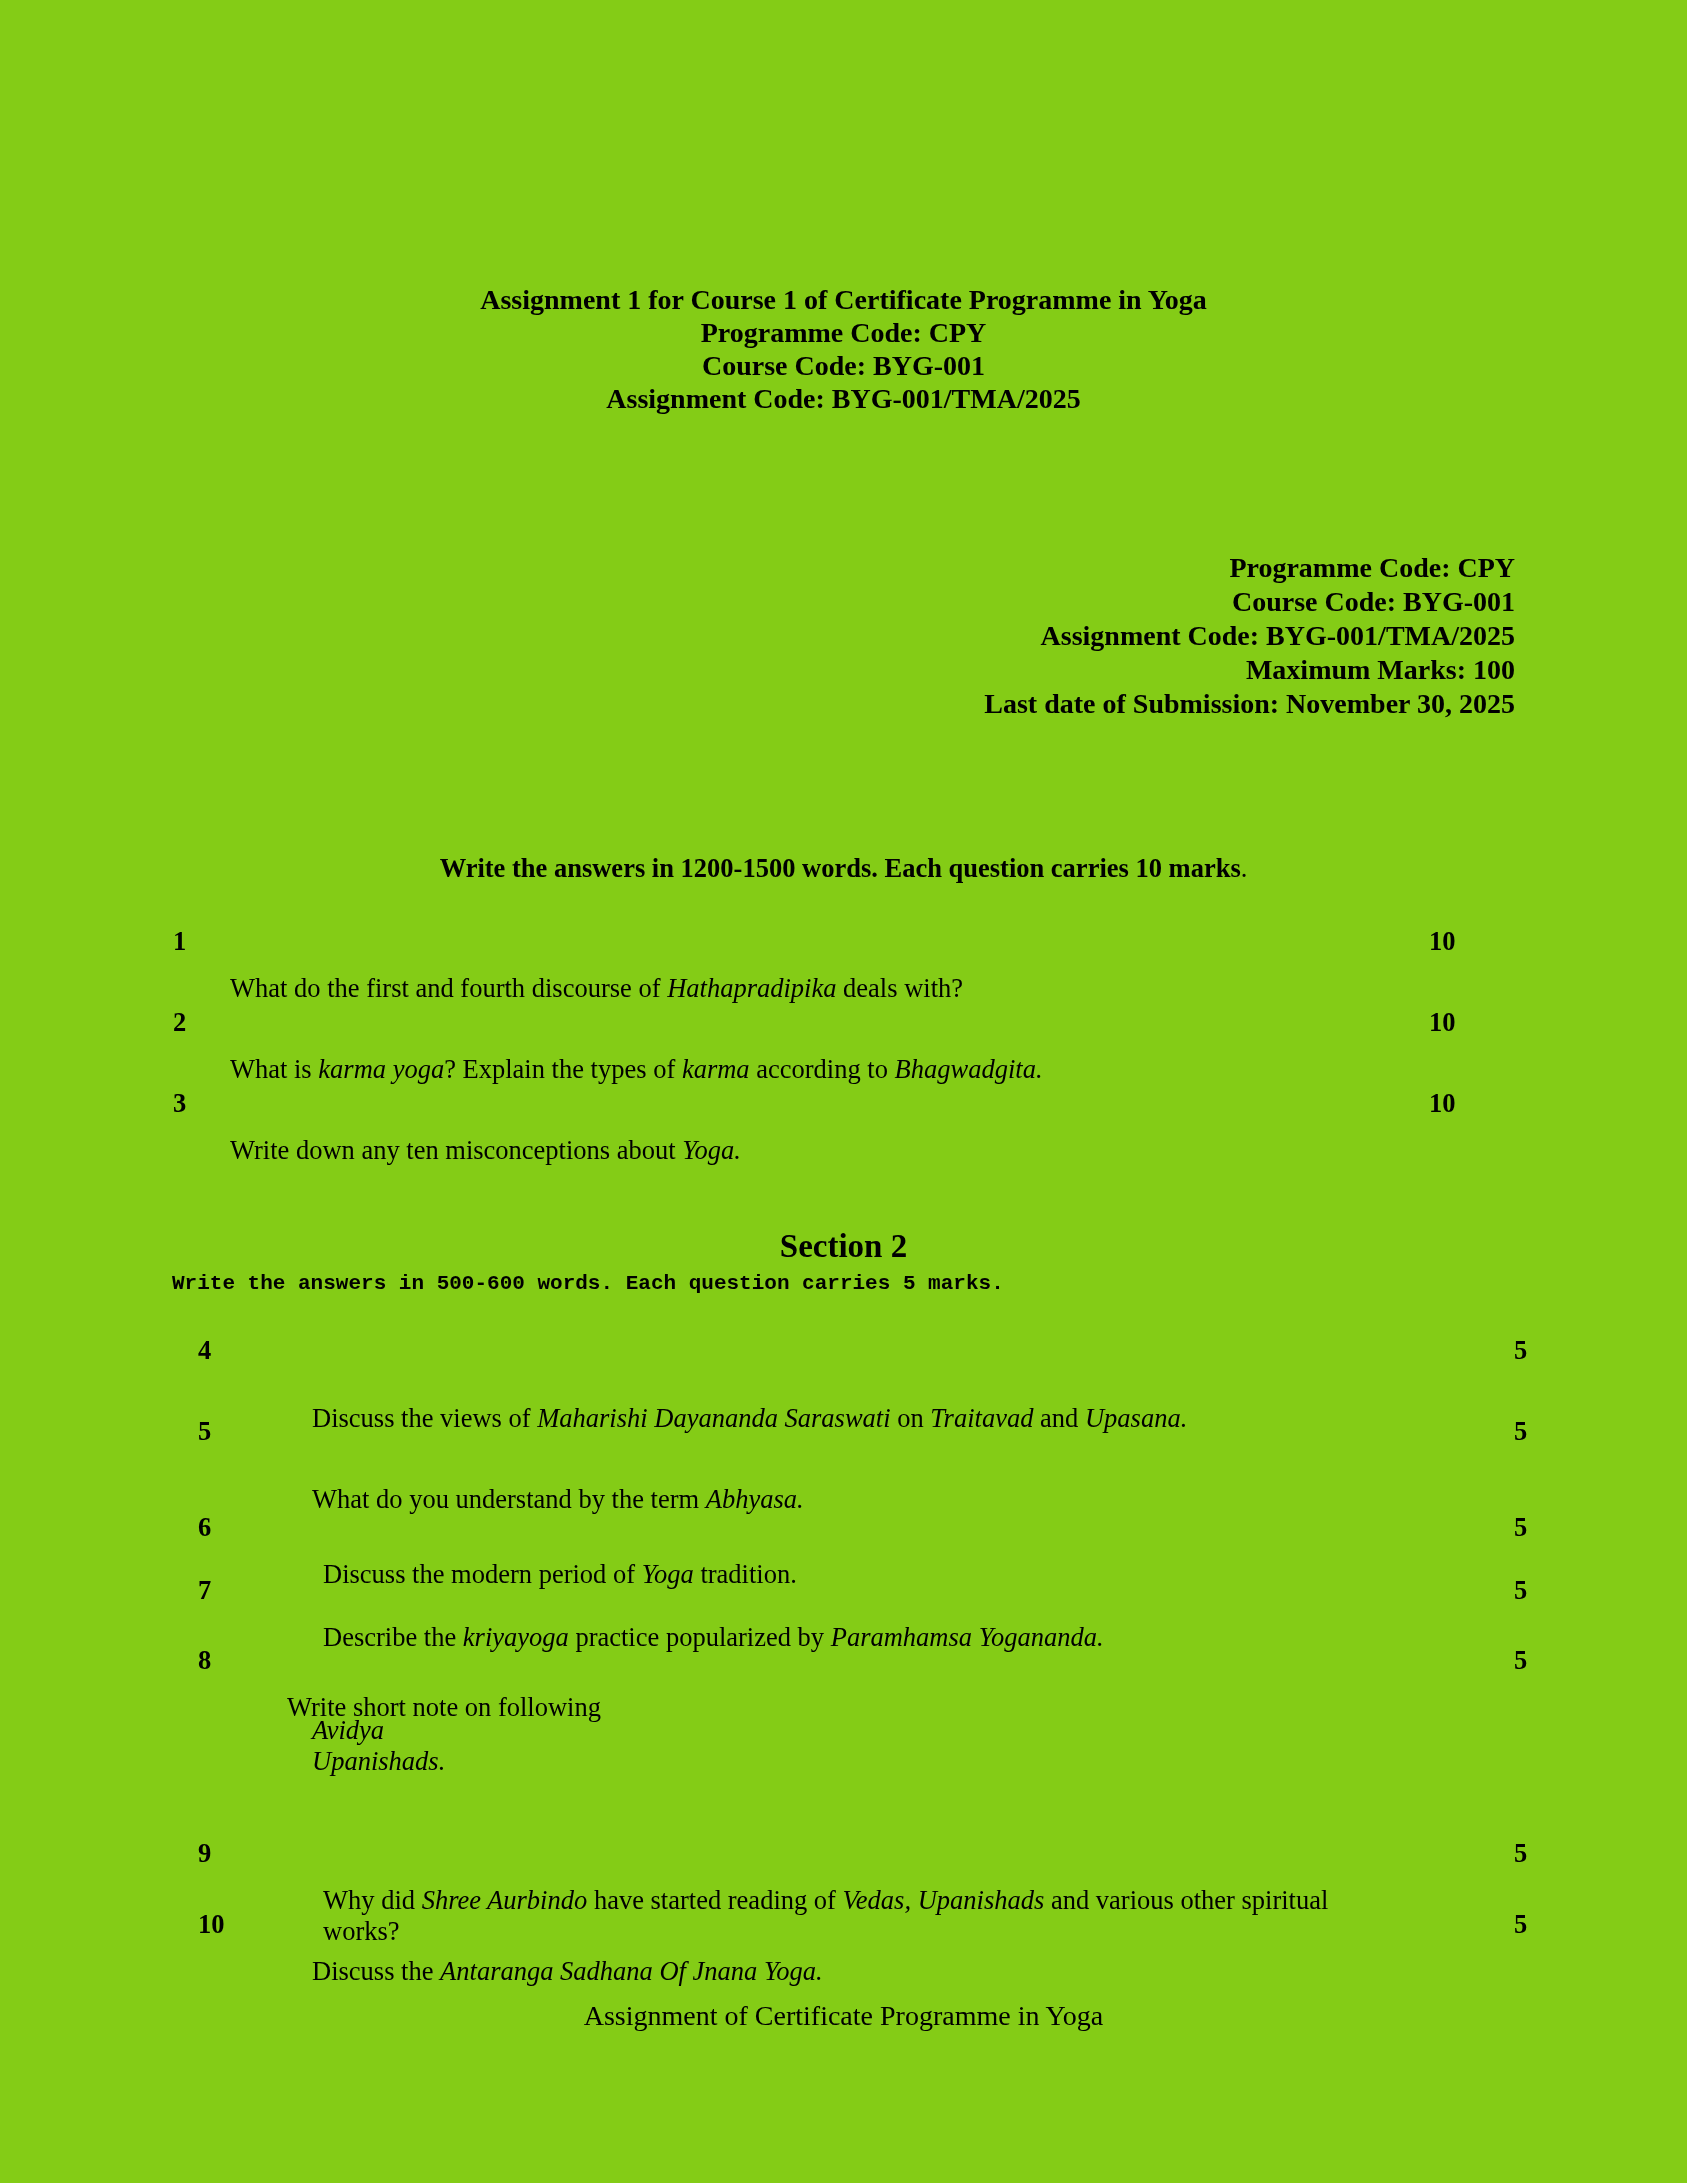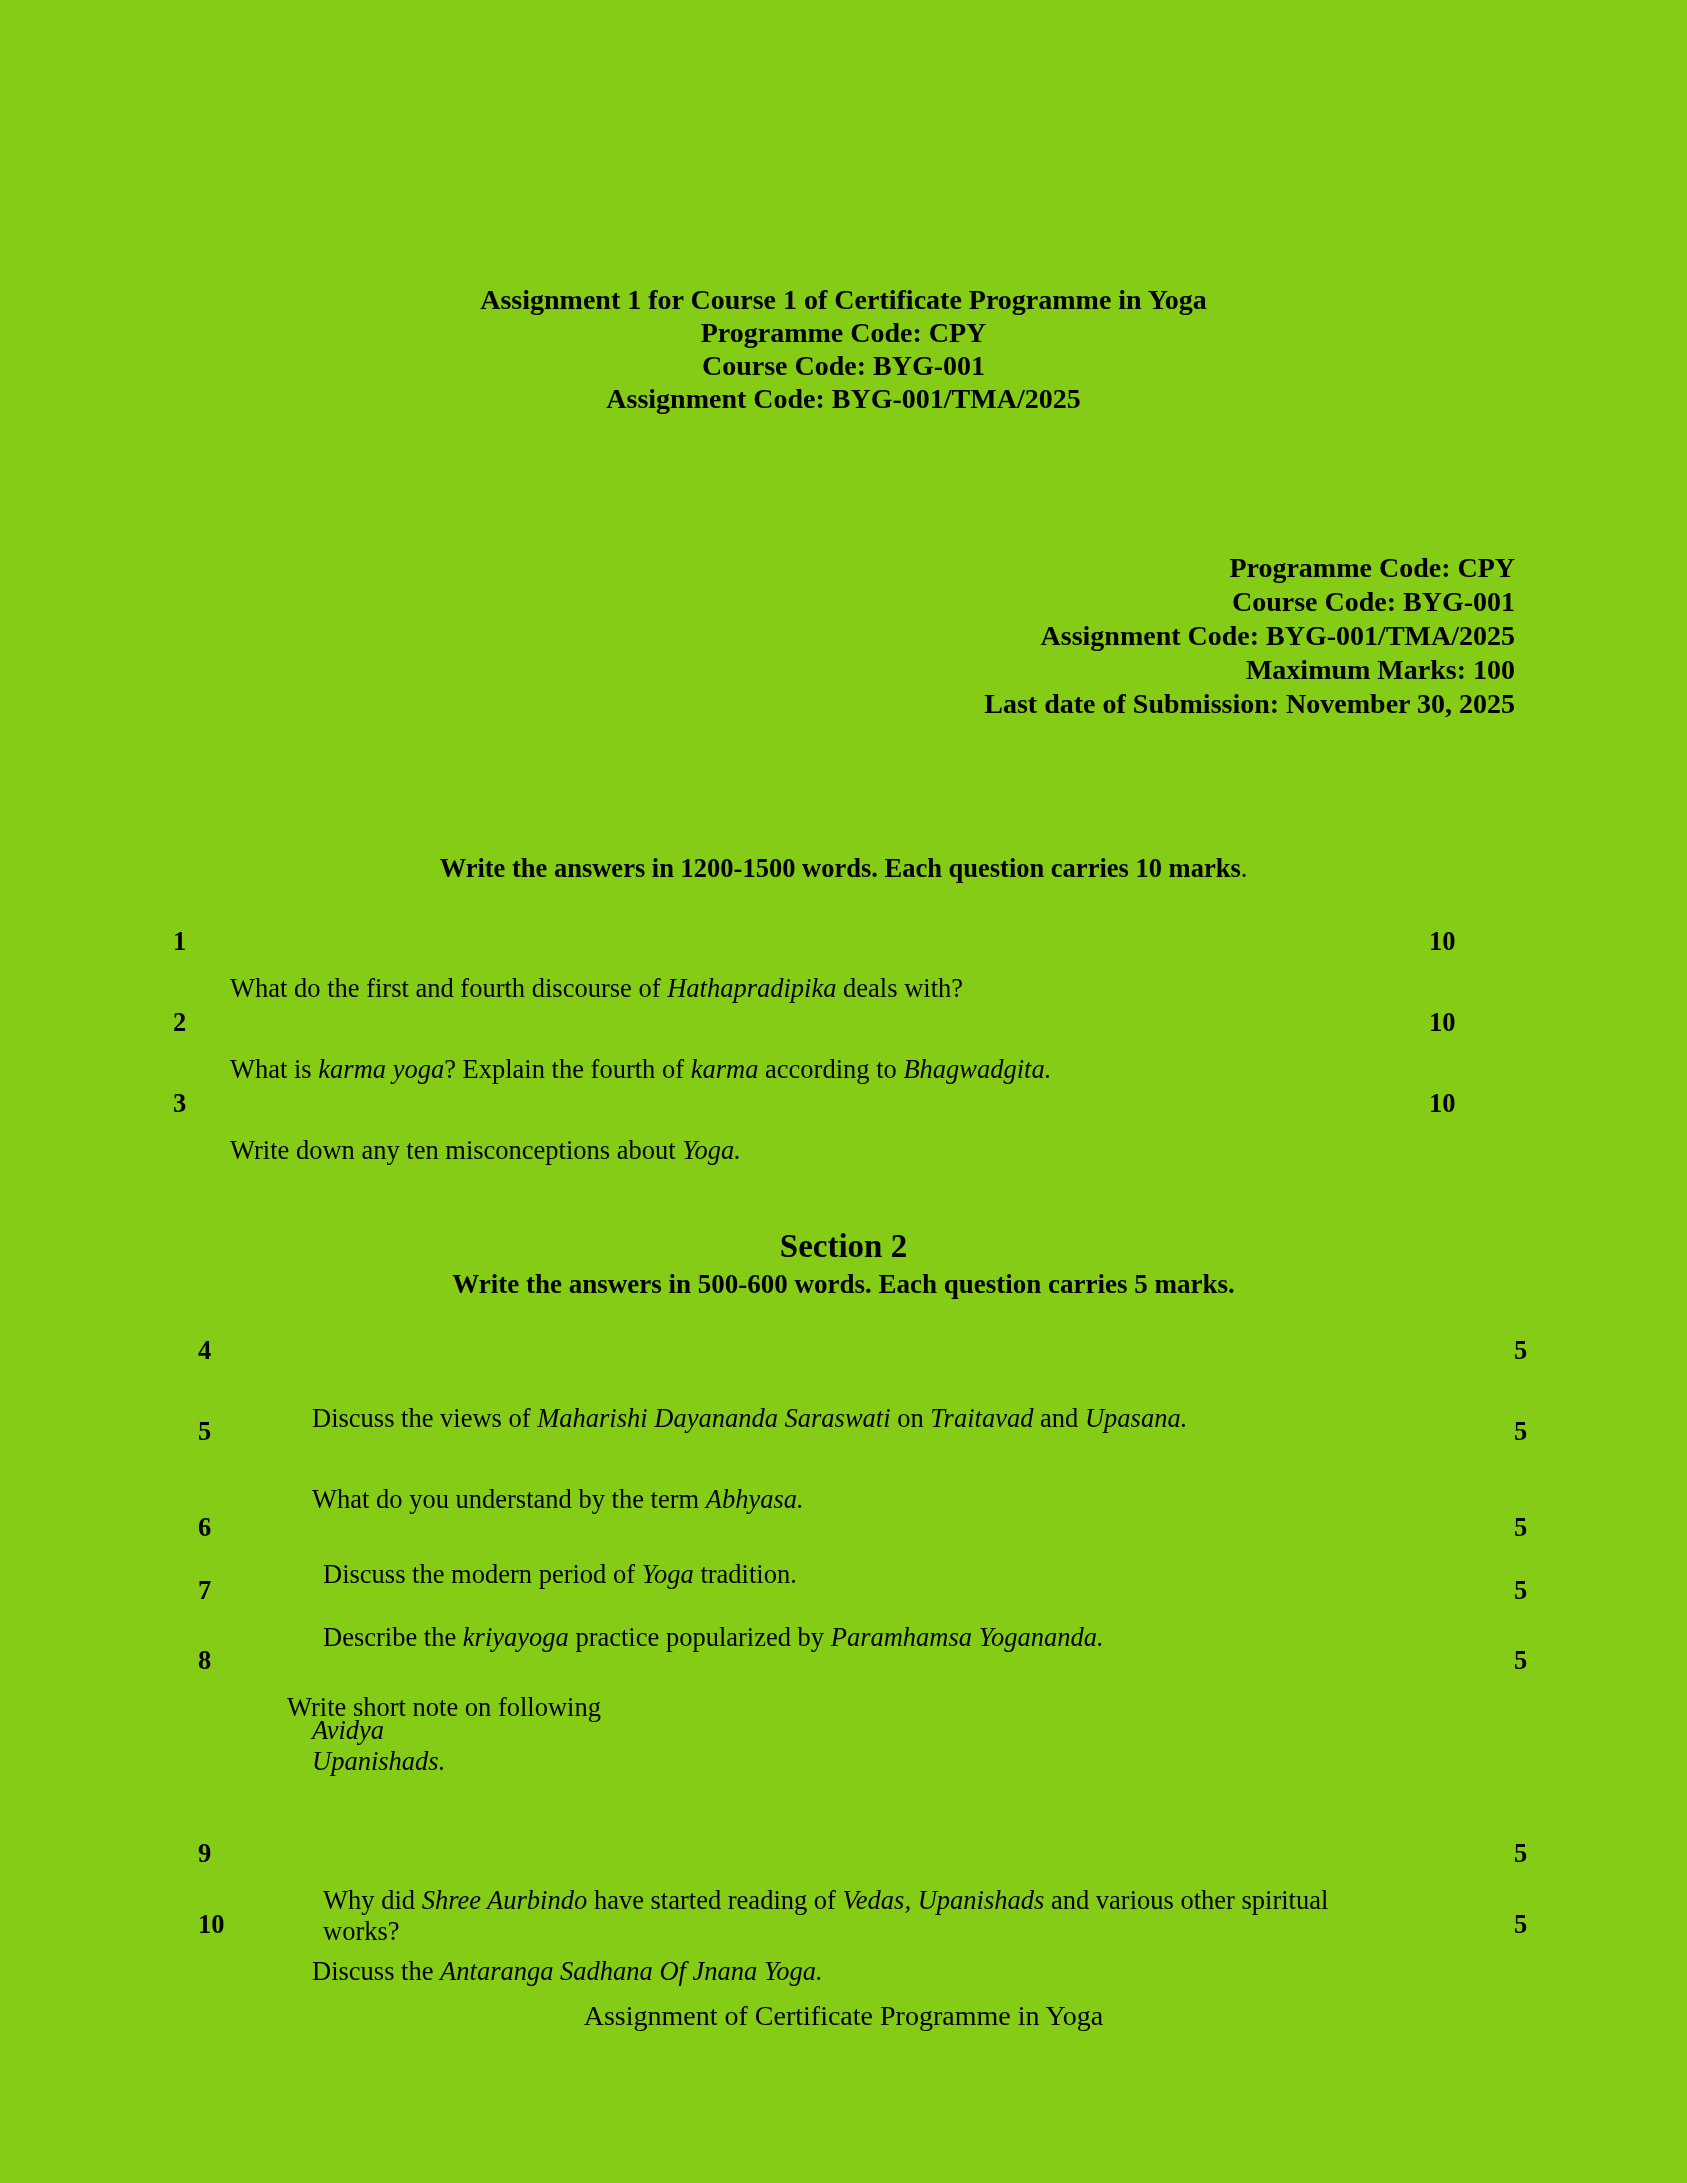--- a/index.html
+++ b/index.html
@@ -92,24 +92,25 @@
     text-align: center;
     font-weight: bold;
     font-size: 33px;
     line-height: 32px;
   }
   .section2-instruction {
     position: absolute;
     left: 172px;
     top: 1268px;
     width: 1343px;
-    text-align: center;
-    font-weight: bold;
-    font-size: 27px;
+    text-align: left;
+    font-weight: bold;
+    font-size: 21px;
     line-height: 32px;
+    font-family: Liberation Mono, monospace;
   }
 
   
   .subitems {
     position: absolute;
     font-size: 26.5px;
     line-height: 31px;
     font-style: italic;
   }
   .subitems span { display: block; font-style: italic; }
@@ -147,21 +148,21 @@
 
   <div class="instruction-1">
     <span class="bold">Write the answers in 1200-1500 words. Each question carries 10 marks</span><span>.</span>
   </div>
 
   <div class="qnum" style="left:173px; top:926px;">1</div>
   <div class="qtext" style="left:230px; top:926px; width:1164px;" id="q1text"><span>What do the first and fourth discourse of </span><span class="ital">Hathapradipika</span><span> deals with?</span></div>
   <div class="qmark" style="left:1429px; top:926px;">10</div>
 
   <div class="qnum" style="left:173px; top:1007px;">2</div>
-  <div class="qtext" style="left:230px; top:1007px; width:1164px;" id="q2text"><span>What is </span><span class="ital">karma yoga</span><span>? Explain the fourth of </span><span class="ital">karma</span><span> according to </span><span class="ital">Bhagwadgita.</span></div>
+  <div class="qtext" style="left:230px; top:1007px; width:1164px;" id="q2text"><span>What is </span><span class="ital">karma yoga</span><span>? Explain the types of </span><span class="ital">karma</span><span> according to </span><span class="ital">Bhagwadgita.</span></div>
   <div class="qmark" style="left:1429px; top:1007px;">10</div>
 
   <div class="qnum" style="left:173px; top:1088px;">3</div>
   <div class="qtext" style="left:230px; top:1088px; width:1164px;" id="q3text"><span>Write down any ten misconceptions about </span><span class="ital">Yoga.</span></div>
   <div class="qmark" style="left:1429px; top:1088px;">10</div>
 
   <div class="section2-title">Section 2</div>
   <div class="section2-instruction">Write the answers in 500-600 words. Each question carries 5 marks.</div>
 
   <div class="qnum" style="left:198px; top:1335px;">4</div>

